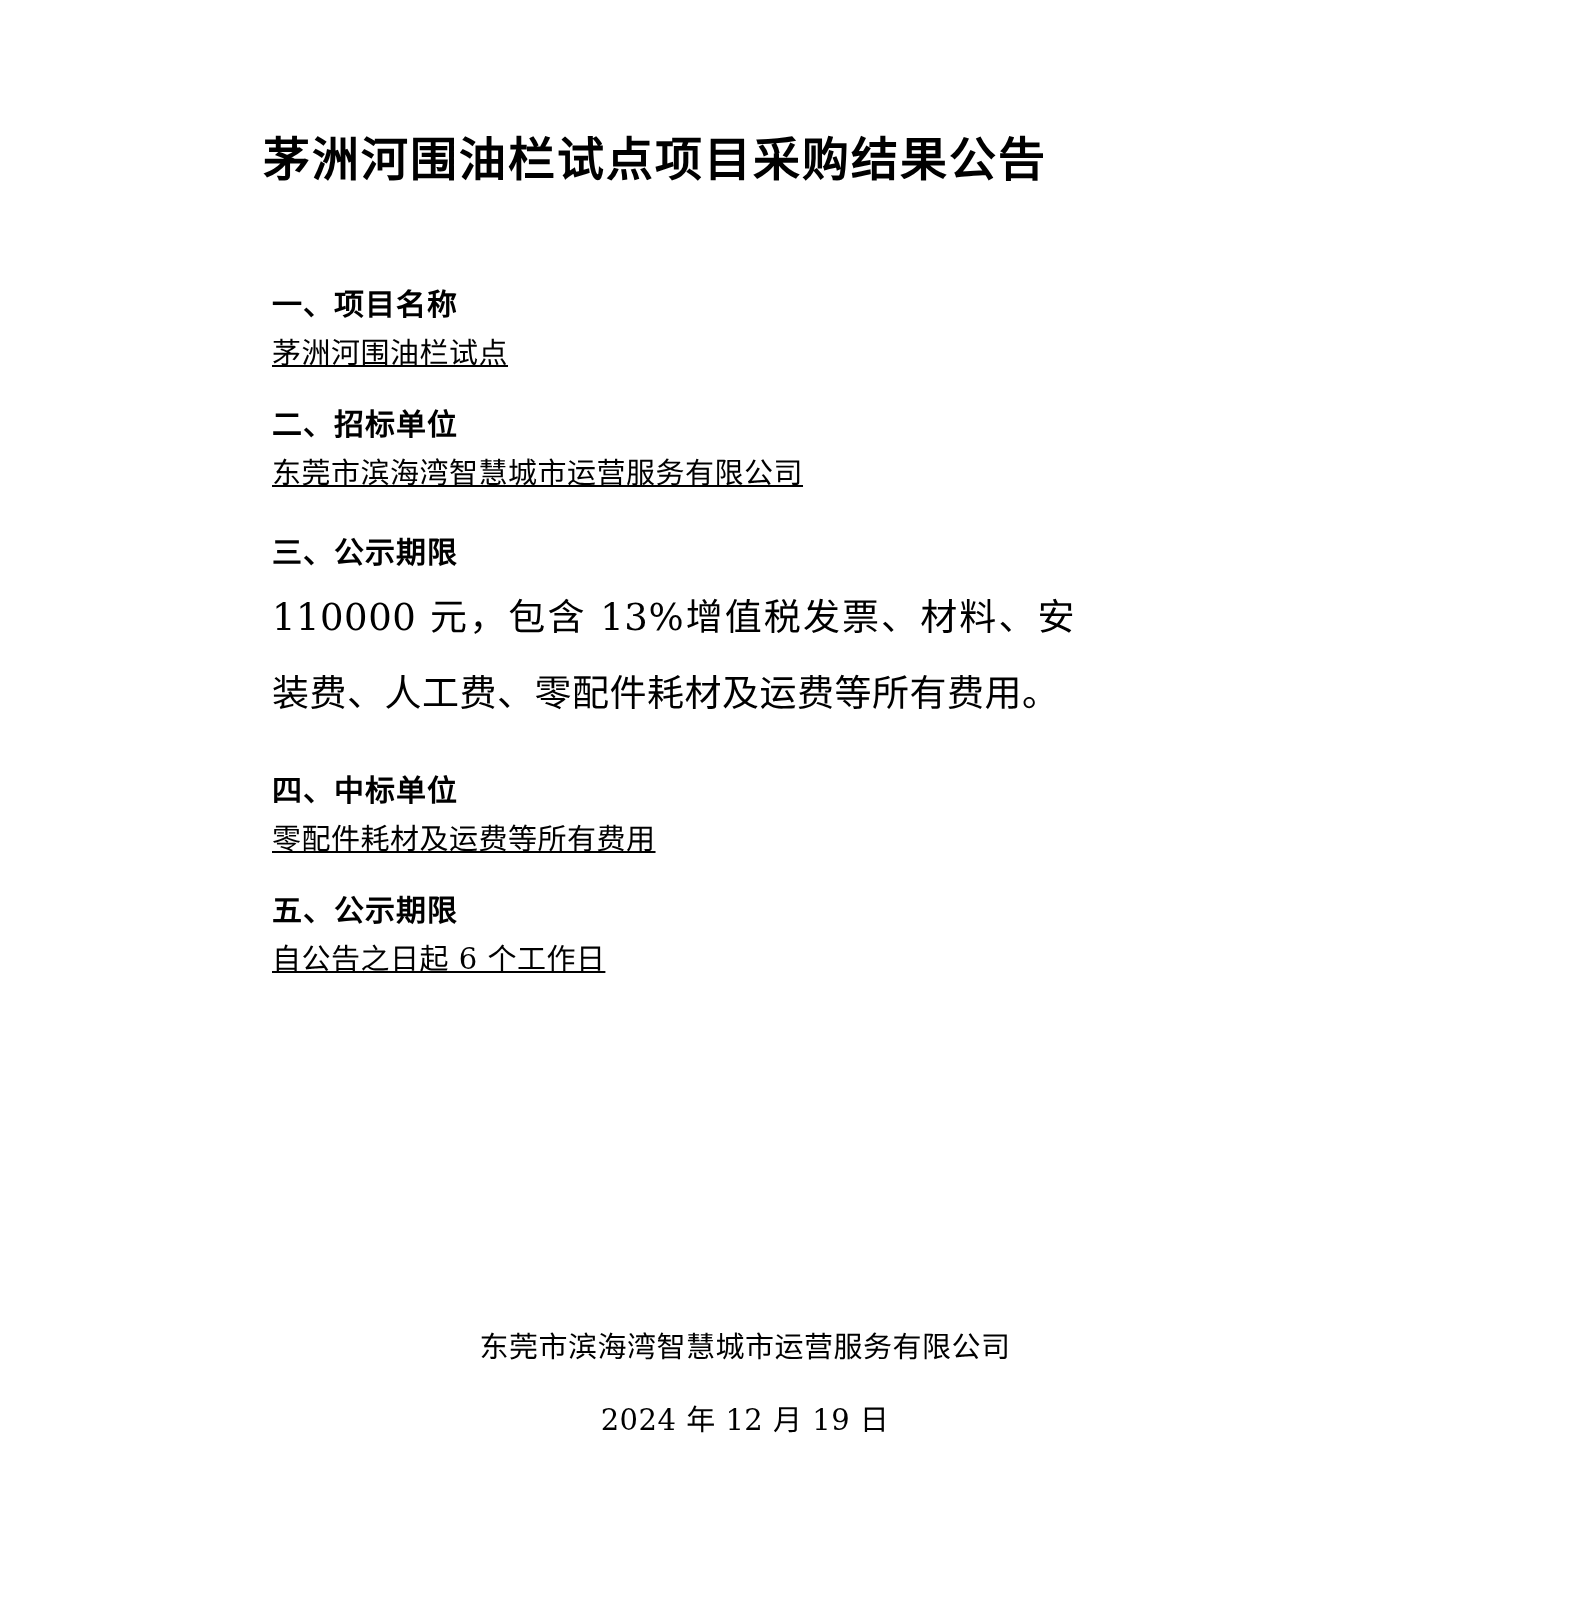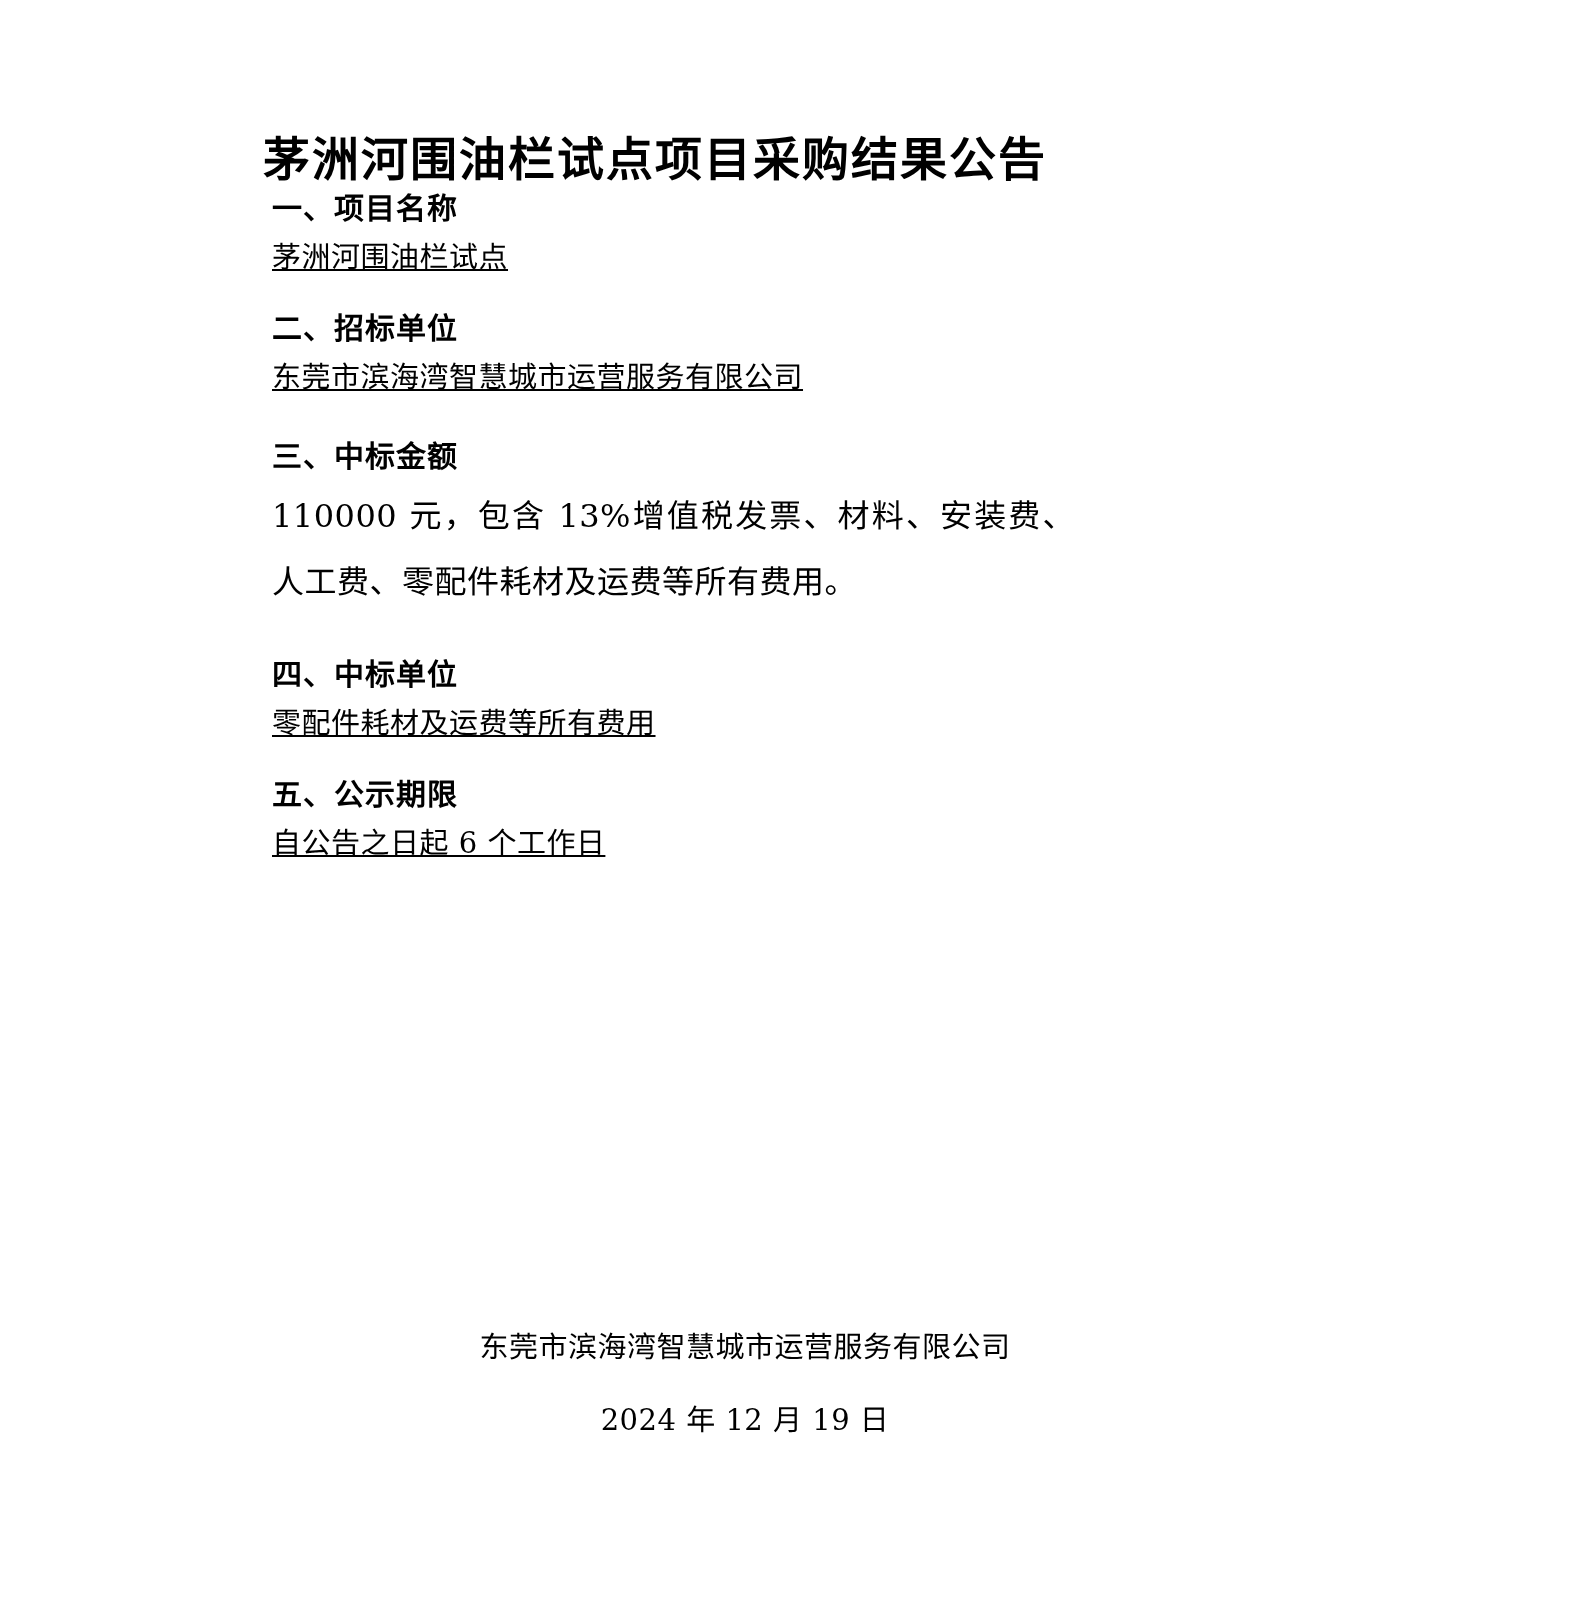--- a/index.html
+++ b/index.html
@@ -27,20 +27,21 @@
     text-align: center;
     font-size: 47px;
     font-weight: bold;
     letter-spacing: 2px;
     line-height: 1.2;
     margin: 0;
     padding-top: 132px;
     font-family: "DejaVu Serif", "Liberation Serif", serif;
   }
   .body-block {
+    margin-top: 96px;
     padding-left: 272px;
     padding-right: 235px;
   }
   .section-heading {
     font-size: 30px;
     font-weight: bold;
     line-height: 1.4;
     margin: 0 0 0 0;
     padding-bottom: 6px;
     letter-spacing: 1px;
@@ -50,21 +51,21 @@
     font-size: 29px;
     line-height: 1.45;
     margin: 0;
     letter-spacing: 0.5px;
     font-family: "DejaVu Serif", "Liberation Serif", serif;
     text-decoration: underline;
   }
   .gap-sm { height: 30px; }
   .gap-md { height: 38px; }
   .para-wide {
-    font-size: 32px;
+    font-size: 37px;
     line-height: 2.05;
     margin: 0;
     letter-spacing: 0.5px;
     text-align: justify;
     text-justify: inter-ideograph;
     font-family: "DejaVu Serif", "Liberation Serif", serif;
   }
   .signature-block {
     position: absolute;
     right: 235px;
@@ -103,21 +104,21 @@
     <div class="gap-sm"></div>
 
     <div class="section">
       <div class="section-heading">二、招标单位</div>
       <div class="section-body">东莞市滨海湾智慧城市运营服务有限公司</div>
     </div>
 
     <div class="gap-md"></div>
 
     <div class="section">
-      <div class="section-heading">三、中标金额</div>
+      <div class="section-heading">三、公示期限</div>
       <div class="para-wide">110000 元，包含 13%增值税发票、材料、安装费、人工费、零配件耗材及运费等所有费用。</div>
     </div>
 
     <div class="gap-md"></div>
 
     <div class="section">
       <div class="section-heading">四、中标单位</div>
       <div class="section-body">零配件耗材及运费等所有费用</div>
     </div>
 

